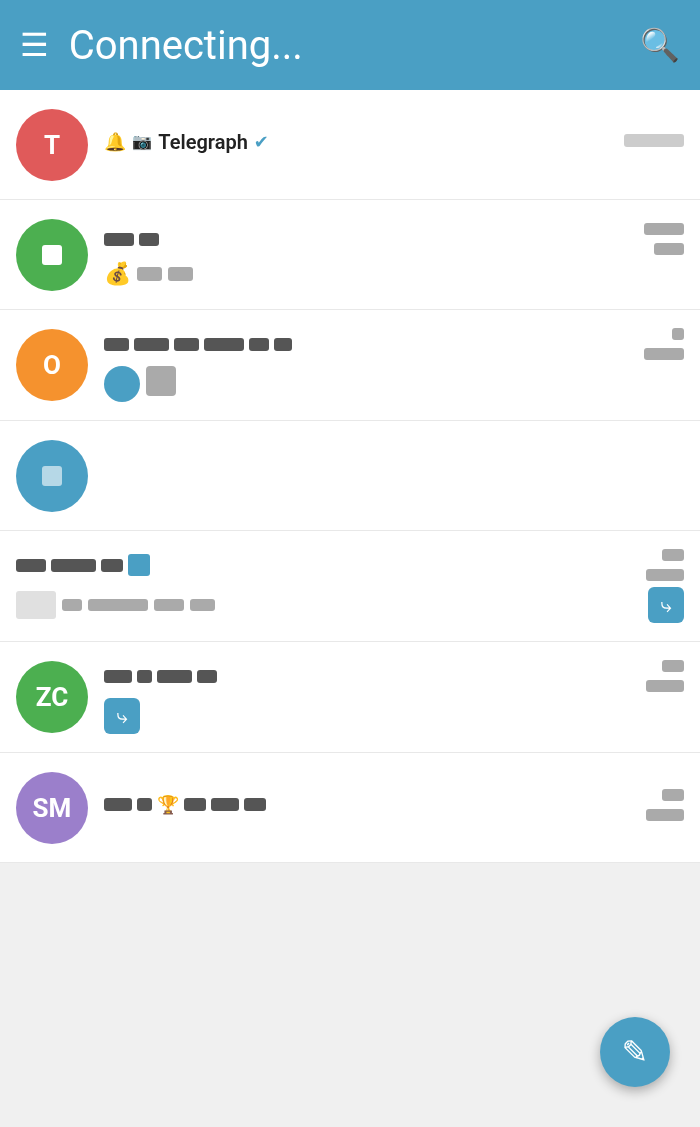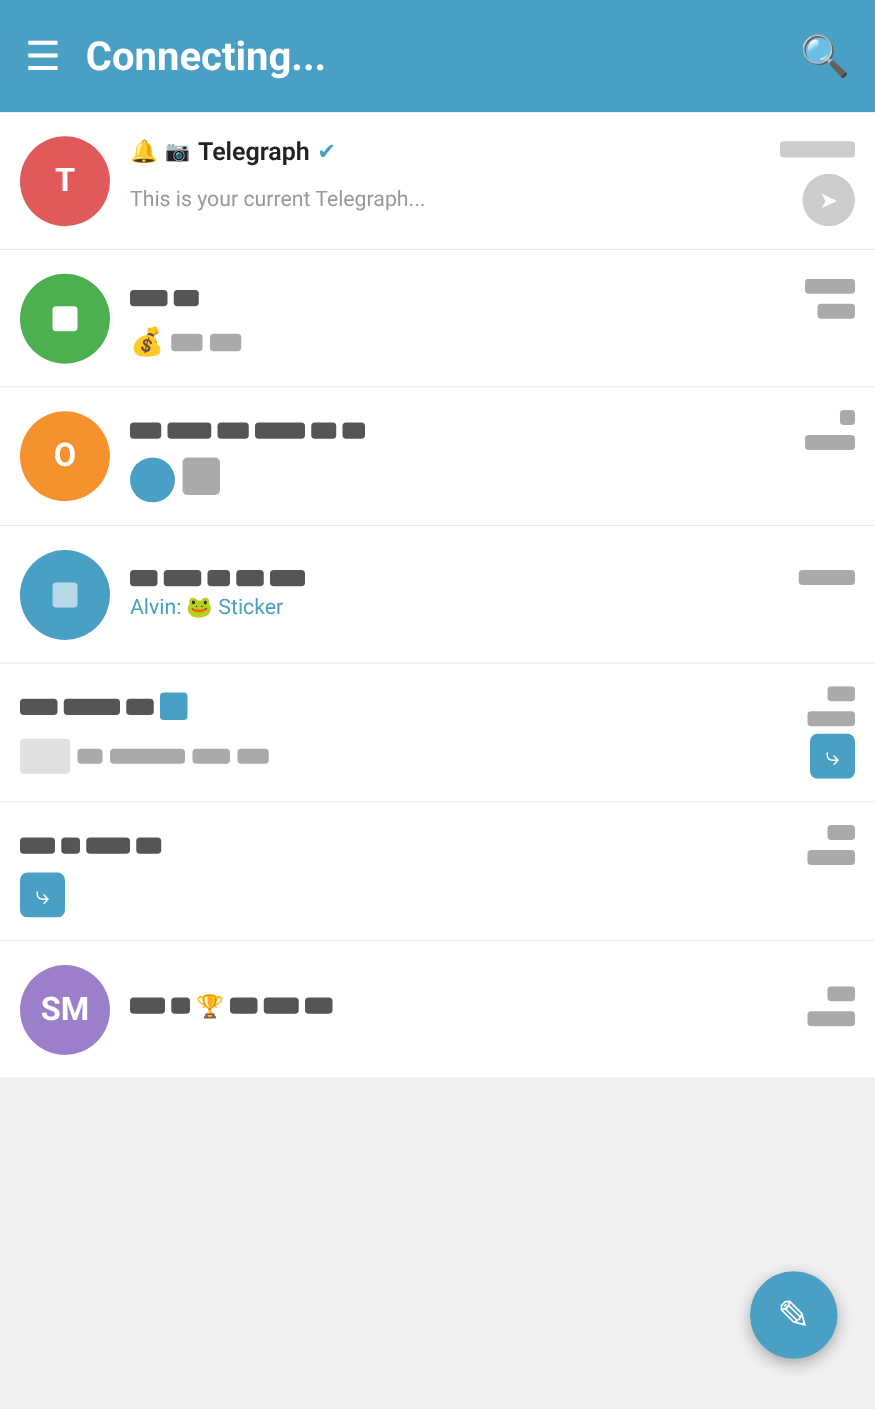--- a/index.html
+++ b/index.html
@@ -15,22 +15,22 @@
     .top-bar {
       background: #4a9fc4;
       height: 90px;
       display: flex;
       align-items: center;
       padding: 0 20px;
       justify-content: space-between;
     }
     .top-bar-title {
       color: white;
-      font-size: 32px;
-      font-weight: 700;
+      font-size: 40px;
+      font-weight: 400;
       flex: 1;
       margin-left: 20px;
     }
     .hamburger-icon, .search-icon-top {
       color: white;
       font-size: 32px;
       cursor: pointer;
     }
 
     
@@ -206,24 +206,20 @@
           <span class="camera-icon">📷</span>
           <span class="chat-name">Telegraph</span>
           <span class="verified-badge">✔</span>
         </div>
         <div class="right-col">
           <span>
             <span class="blurred-time" style="width:60px;"></span>
           </span>
         </div>
       </div>
-      <div class="chat-preview-row">
-        <span class="chat-preview">This is your current Telegraph...</span>
-        <div class="send-icon-btn">➤</div>
-      </div>
     </div>
   </div>
 
   <div class="chat-item">
     <div class="avatar avatar-green">
       <span style="width:20px;height:20px;background:white;border-radius:3px;display:block;"></span>
     </div>
     <div class="chat-content">
       <div class="chat-header">
         <div class="name-blurred">
@@ -269,37 +265,20 @@
           </div>
           <span class="bt" style="width:30px;height:30px;border-radius:4px;"></span>
         </div>
       </div>
     </div>
   </div>
 
   <div class="chat-item">
     <div class="avatar avatar-blue">
       <span style="width:20px;height:20px;background:rgba(255,255,255,0.6);border-radius:3px;display:block;"></span>
-    </div>
-    <div class="chat-content">
-      <div class="chat-header">
-        <div class="name-blurred">
-          <span class="b" style="width:22px;"></span>
-          <span class="b" style="width:30px;"></span>
-          <span class="b" style="width:18px;"></span>
-          <span class="b" style="width:22px;"></span>
-          <span class="b" style="width:28px;"></span>
-        </div>
-        <div class="right-col">
-          <span class="bt" style="width:45px;"></span>
-        </div>
-      </div>
-      <div class="chat-preview-row">
-        <span class="chat-preview blue">Alvin: 🐸 Sticker</span>
-      </div>
     </div>
   </div>
 
   <div class="chat-item">
     <div class="chat-content">
       <div class="chat-header">
         <div class="name-blurred">
           <span class="b" style="width:30px;"></span>
           <span class="b" style="width:45px;"></span>
           <span class="b" style="width:22px;"></span>
@@ -319,20 +298,21 @@
           <span class="bt" style="width:25px;height:12px;"></span>
         </div>
         <div style="width:36px;height:36px;background:#4a9fc4;border-radius:6px;display:flex;align-items:center;justify-content:center;">
           <span style="color:white;font-size:20px;">⤷</span>
         </div>
       </div>
     </div>
   </div>
 
   <div class="chat-item">
+    <div class="avatar avatar-ZC">ZC</div>
     <div class="chat-content">
       <div class="chat-header">
         <div class="name-blurred">
           <span class="b" style="width:28px;"></span>
           <span class="b" style="width:15px;"></span>
           <span class="b" style="width:35px;"></span>
           <span class="b" style="width:20px;"></span>
         </div>
         <div class="right-col">
           <span class="bt" style="width:22px;"></span>

